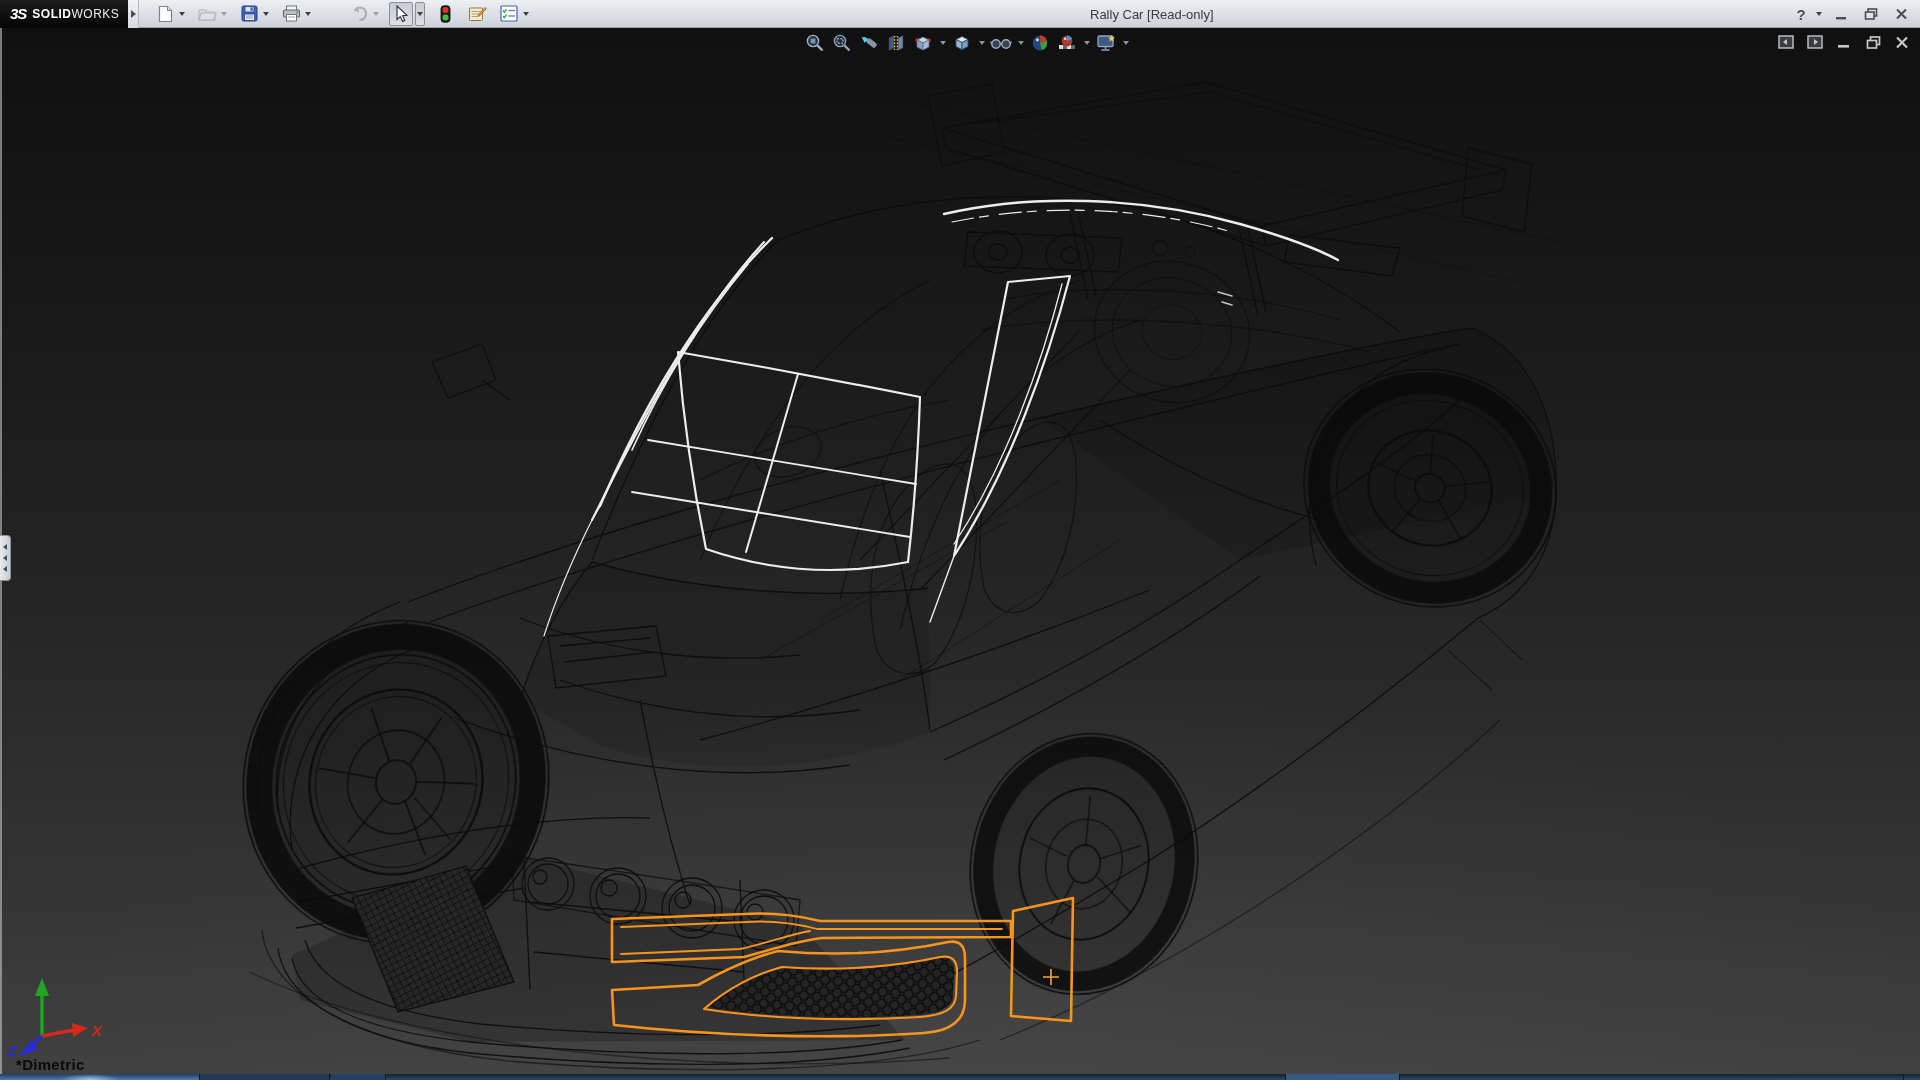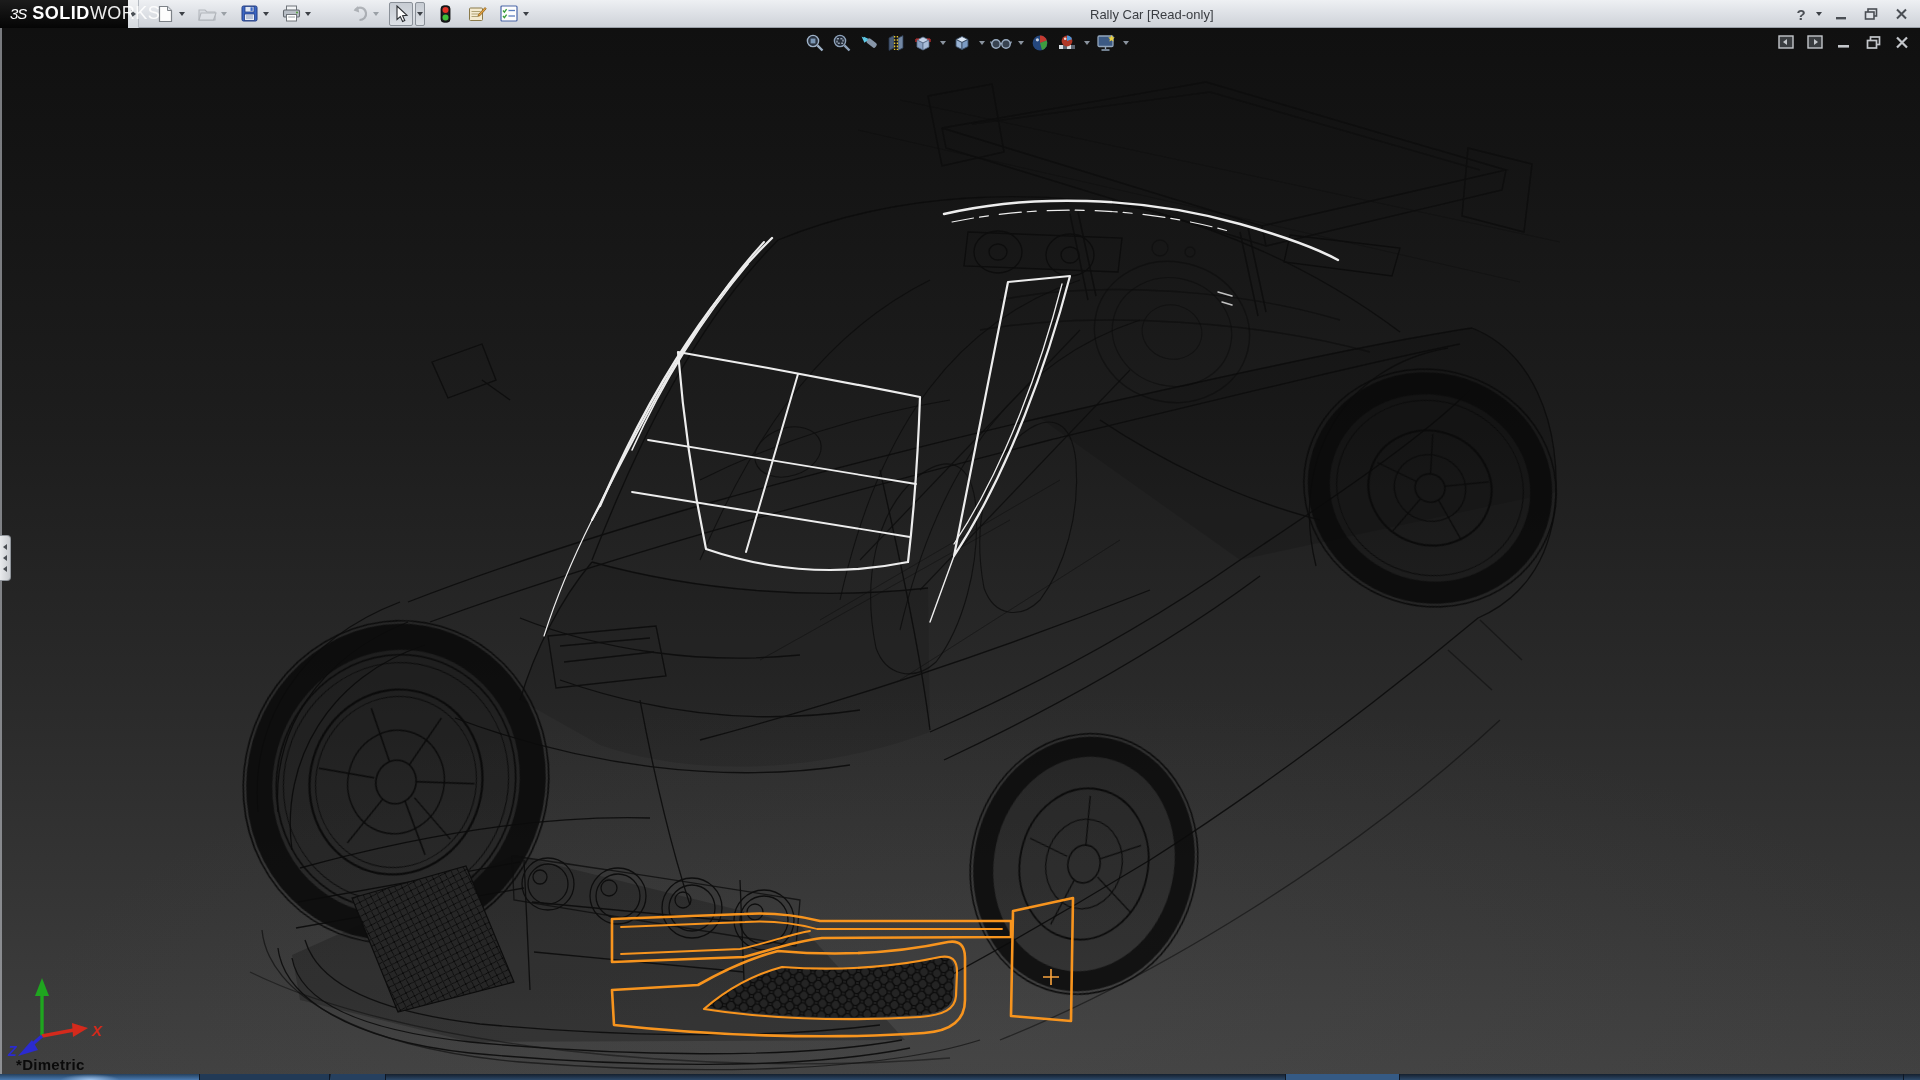--- a/index.html
+++ b/index.html
@@ -6,22 +6,22 @@
   html,body { width:1920px; height:1080px; overflow:hidden; background:#000;
               font-family:"Liberation Sans", sans-serif; }
   #app { position:relative; width:1920px; height:1080px; }
 
   
   #titlebar { position:absolute; left:0; top:0; width:1920px; height:28px;
     background:linear-gradient(180deg,#eef0f3 0%,#dfe2e7 45%,#ced2d8 100%);
     border-bottom:1px solid #9aa0a8; display:flex; align-items:center; }
   #logo { width:128px; height:28px; background:linear-gradient(180deg,#1c1c1c,#050505);
     color:#fff; display:flex; align-items:center; padding-left:10px; gap:6px; flex:none; }
-  #logo .ds { font-style:italic; font-weight:400; font-size:15px; letter-spacing:-1px; }
-  #logo .brand { font-size:18px; letter-spacing:.5px; }
+  #logo .ds { font-style:italic; font-weight:700; font-size:15px; letter-spacing:-1px; }
+  #logo .brand { font-size:12px; letter-spacing:.5px; }
   #logo .brand b { font-weight:700; }
   #logo .brand span.lt { font-weight:300; opacity:.92; }
   #logo-expander { width:11px; height:28px; background:linear-gradient(180deg,#f2f3f5,#d5d9de);
     border:0; border-right:1px solid #b5bac1; display:flex; align-items:center; justify-content:center; flex:none; cursor:pointer; }
   #logo-expander i { width:0; height:0; border-top:4px solid transparent; border-bottom:4px solid transparent; border-left:5px solid #4a4f55; }
 
   .tb { display:flex; align-items:center; height:28px; }
   .tbtn { height:24px; display:flex; align-items:center; justify-content:center;
     background:transparent; border:0; padding:0 2px; cursor:pointer; }
   .tbtn.icon { width:24px; }

